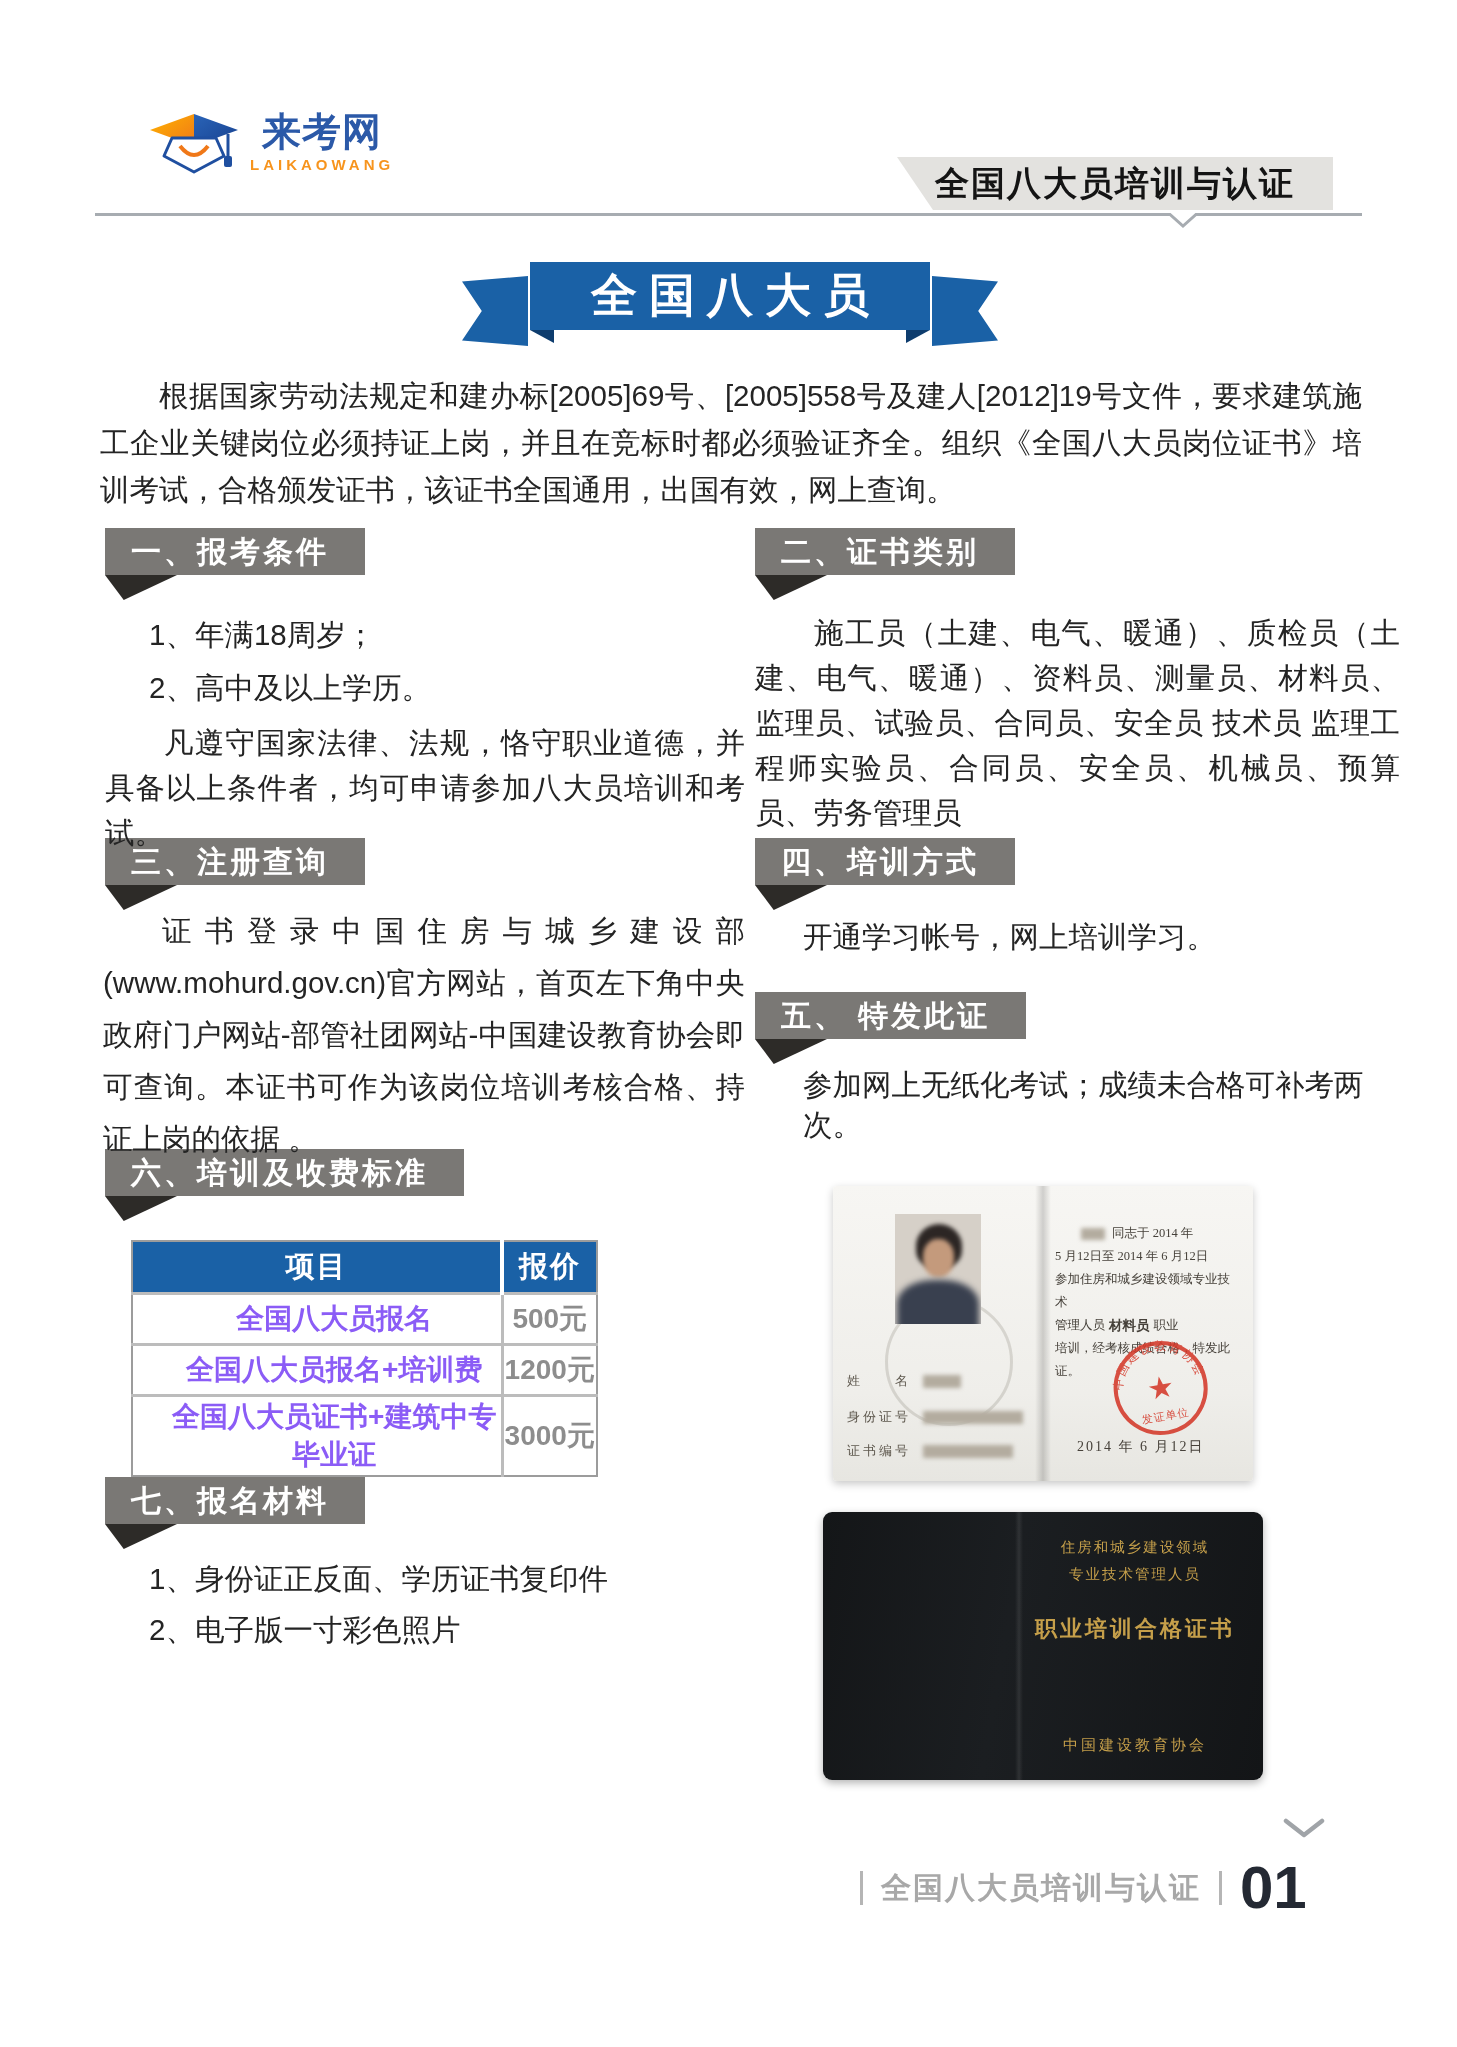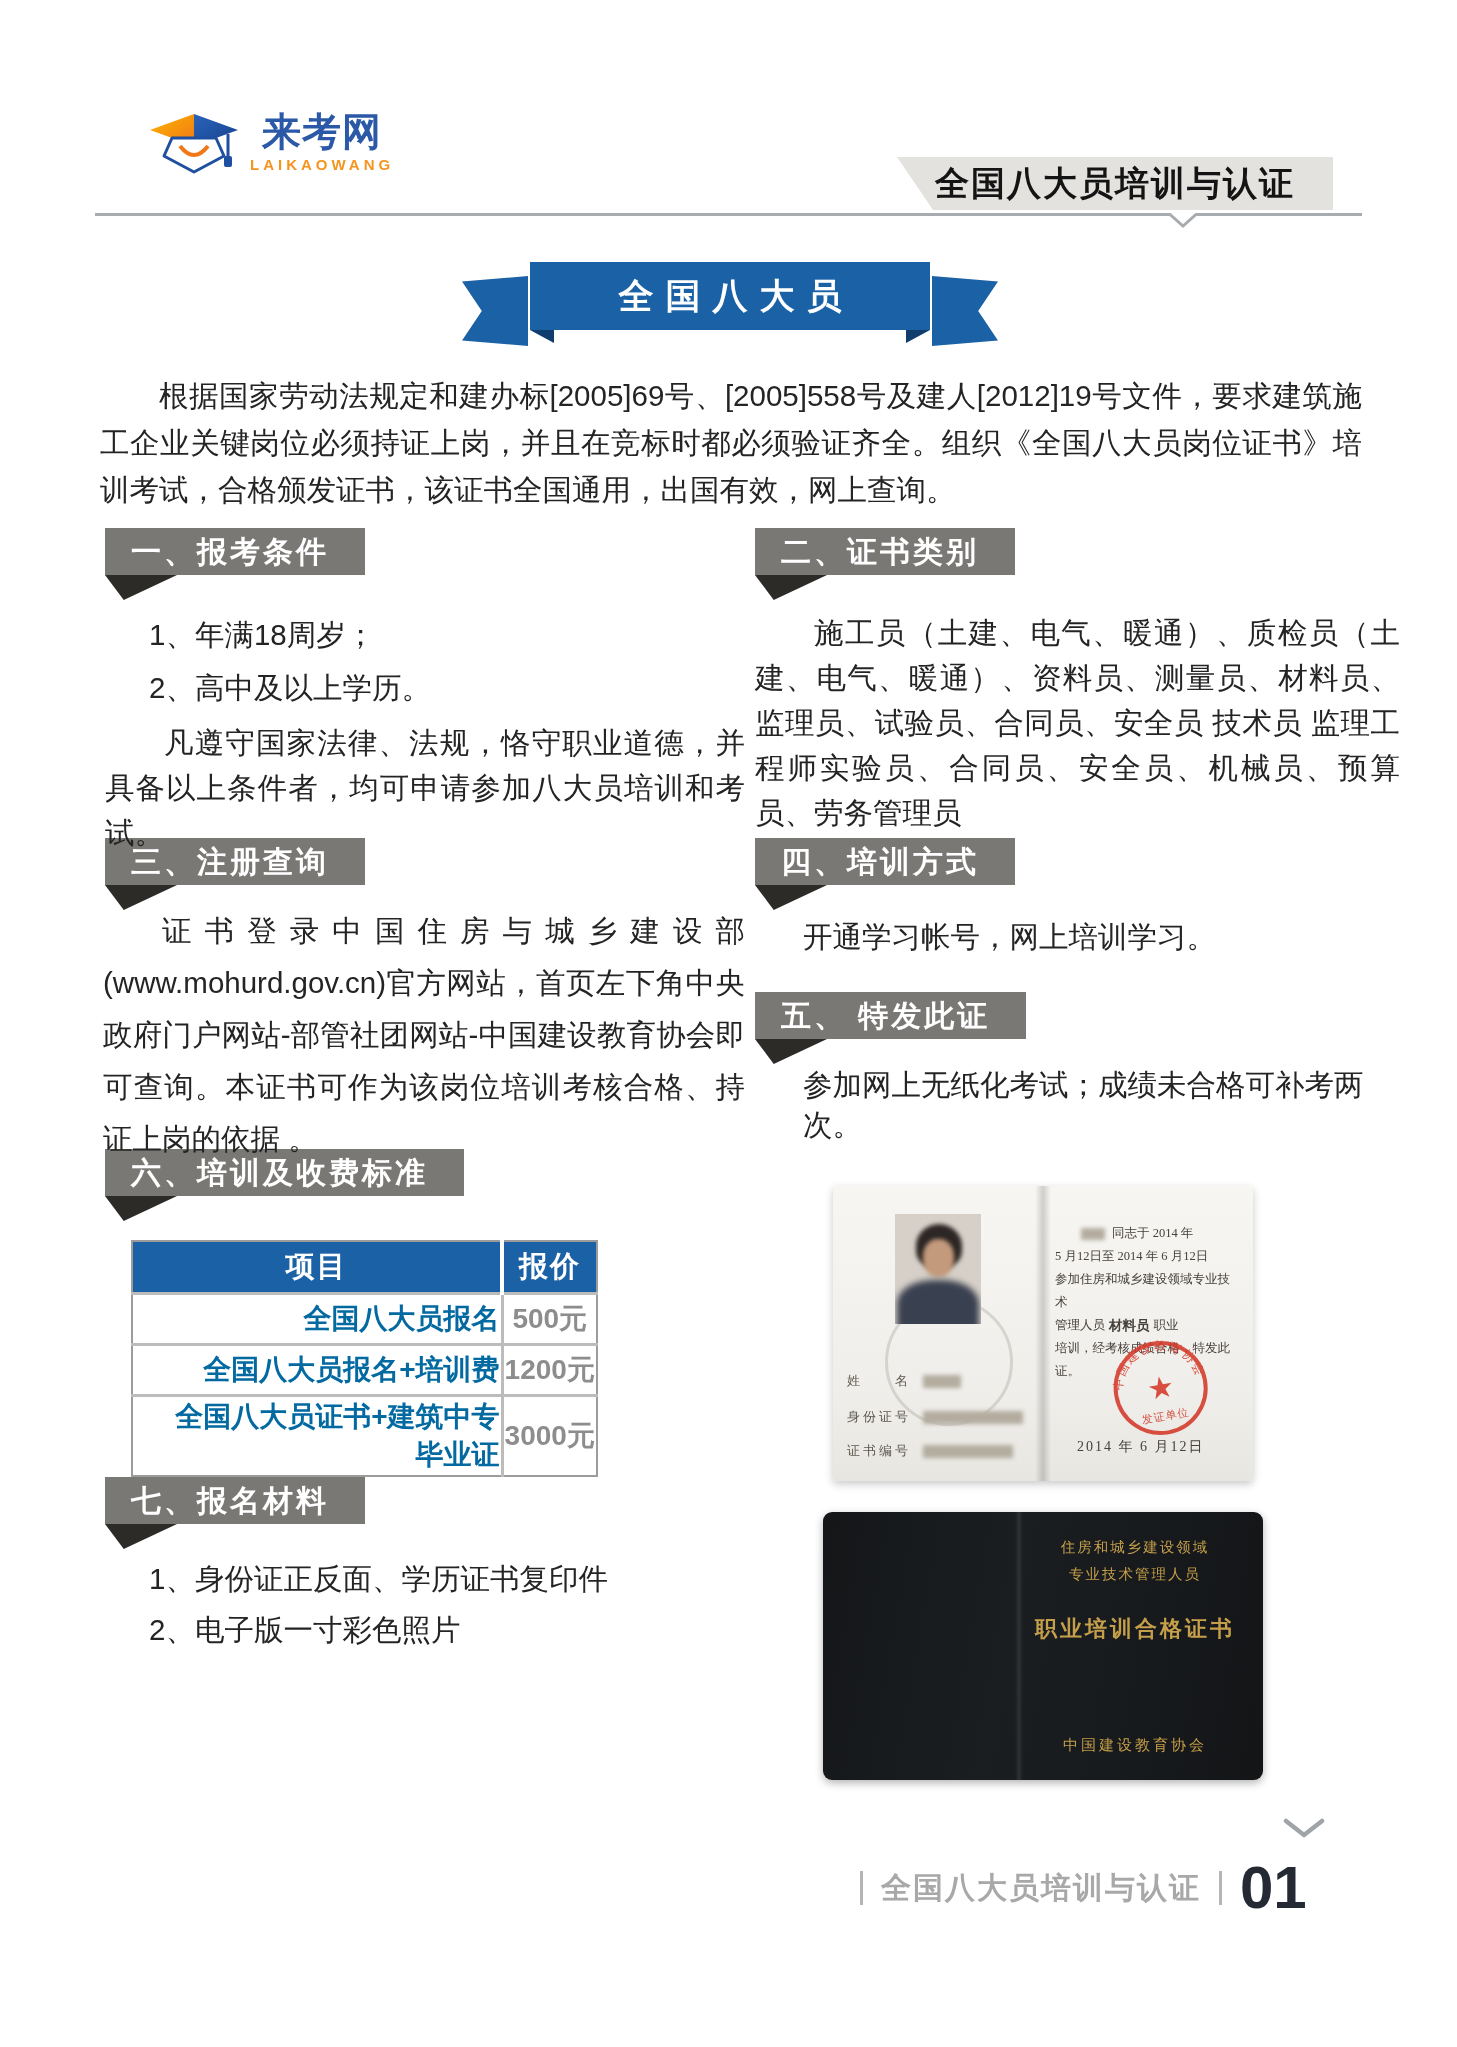--- a/index.html
+++ b/index.html
@@ -36,21 +36,21 @@
     font-size:34px;font-weight:bold;color:#141414;letter-spacing:2px;
   }
   .top-line{left:95px;top:213px;width:1267px;height:3px;background:#a7acb1;}
   .line-notch{left:1150px;top:212px;}
 
   
   .ribbon{left:462px;top:262px;width:536px;height:90px;}
   .ribbon-main{
     position:absolute;left:68px;top:0;width:400px;height:68px;background:var(--accent_blue);
     display:flex;align-items:center;justify-content:center;
-    color:#fff;font-size:35px;font-weight:bold;letter-spacing:12px;text-indent:12px;
+    color:#fff;font-size:46px;font-weight:bold;letter-spacing:12px;text-indent:12px;
   }
   .tail{position:absolute;top:14px;width:66px;height:70px;background:var(--accent_blue);}
   .tail-left{left:0;clip-path:polygon(0 8%,100% 0,100% 100%,0 92%,30% 50%);}
   .tail-right{left:470px;clip-path:polygon(0 0,100% 8%,70% 50%,100% 92%,0 100%);}
   .rfold{position:absolute;top:68px;width:24px;height:13px;background:#0e3d6e;}
   .rfold-l{left:68px;clip-path:polygon(0 0,100% 0,100% 100%);}
   .rfold-r{left:444px;clip-path:polygon(0 0,100% 0,0 100%);}
 
   
   .intro{left:100px;top:372px;width:1262px;font-size:29.5px;line-height:47px;
@@ -82,21 +82,21 @@
   .c7 .li{padding-left:44px;line-height:46px;margin-bottom:5px;}
 
   
   .price-table{position:absolute;left:131px;top:1240px;width:465px;
     border-collapse:collapse;table-layout:fixed;border:2px solid #9c9c9c;}
   .price-table th{background:var(--accent_blue);color:#fff;font-size:29px;font-weight:bold;
     height:48px;letter-spacing:2px;}
   .price-table th.col-price{border-left:4px solid #ffffff;}
   .price-table td{background:#fff;font-size:28px;font-weight:bold;height:46px;
     border-top:3px solid #bcbcbc;}
-  .price-table td.item{padding-left:36px;color:#0369a1;text-align:right;}
+  .price-table td.item{padding-left:36px;color:#8b5cf6;text-align:center;}
   .price-table td.price{color:var(--price_gray);text-align:center;border-left:3px solid #bcbcbc;}
 
   
   .cert1{left:833px;top:1186px;width:420px;height:295px;border-radius:4px;
     background:linear-gradient(180deg,#f7f6f3 0%,#efeeea 70%,#e7e6e1 100%);
     box-shadow:0 3px 8px rgba(0,0,0,.22);}
   .cert1::after{content:"";position:absolute;left:50%;top:0;bottom:0;width:16px;
     transform:translateX(-8px);
     background:linear-gradient(90deg,rgba(0,0,0,0),rgba(0,0,0,.16),rgba(0,0,0,0));}
   .photo{position:absolute;left:62px;top:28px;width:86px;height:110px;background:#d6d0c8;overflow:hidden;}

